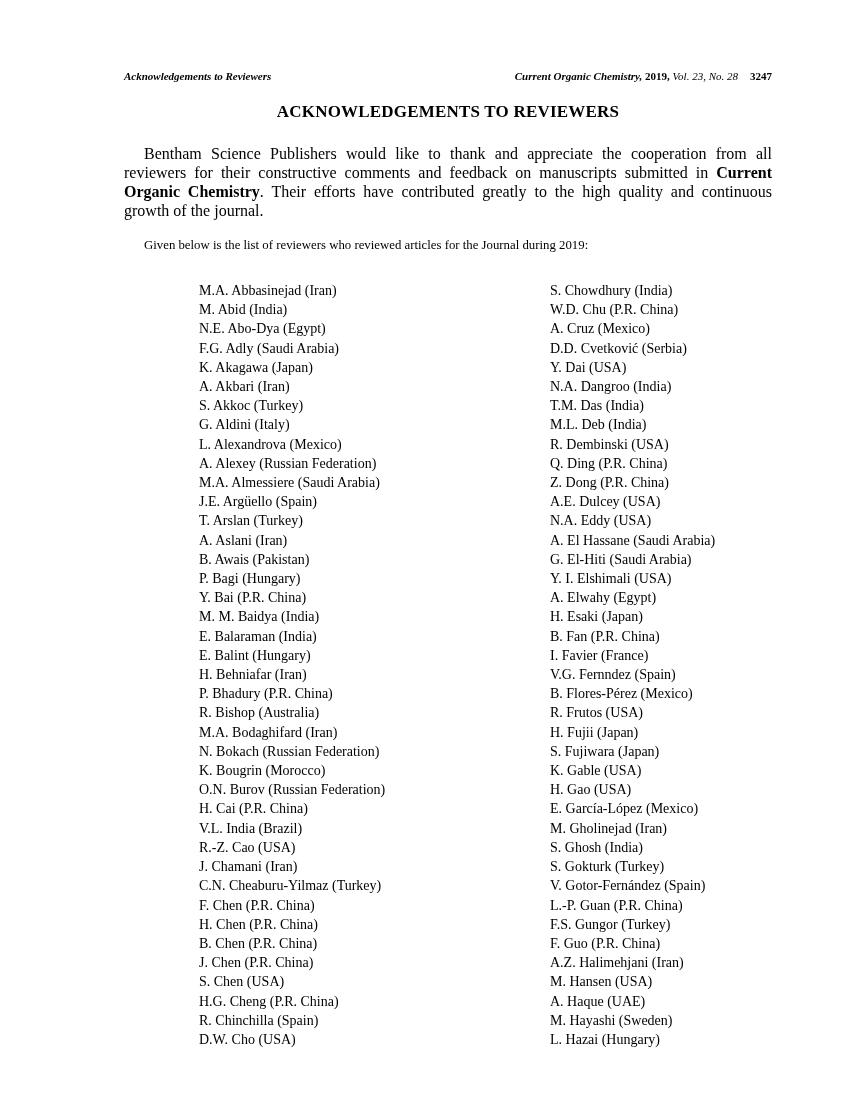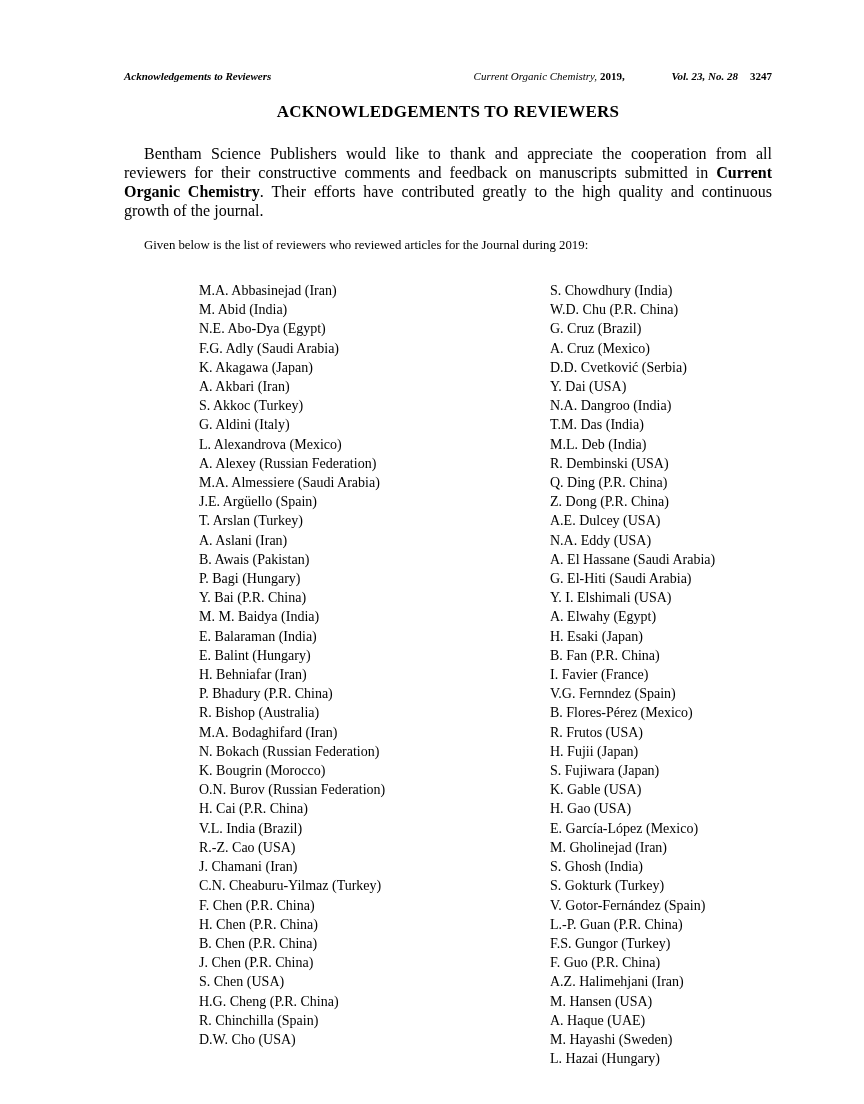--- a/index.html
+++ b/index.html
@@ -31,23 +31,23 @@
     font-size: 11px;
     line-height: 13px;
   }
   .rh-left {
     font-weight: bold;
     font-style: italic;
   }
   .rh-right {
     white-space: nowrap;
   }
-  .rh-journal { font-weight: normal; font-style: italic; text-align: center; }
+  .rh-journal { font-weight: bold; font-style: italic; text-align: center; }
   .rh-year   { font-weight: bold; }
-  .rh-vol    { font-weight: bold; font-style: italic; margin-left: 44px; }
+  .rh-vol    { font-weight: normal; font-style: italic; }
   .rh-page   { font-weight: bold; margin-left: 12px; }
 
   .page-title {
     margin-top: 19px;
     text-align: center;
     font-weight: bold;
     font-size: 17px;
     line-height: 20px;
     letter-spacing: 0.2px;
   }
@@ -145,21 +145,20 @@
         <div class="name-row">B. Chen (P.R. China)</div>
         <div class="name-row">J. Chen (P.R. China)</div>
         <div class="name-row">S. Chen (USA)</div>
         <div class="name-row">H.G. Cheng (P.R. China)</div>
         <div class="name-row">R. Chinchilla (Spain)</div>
         <div class="name-row">D.W. Cho (USA)</div>
       </div>
     <div class="reviewer-col right">
         <div class="name-row">S. Chowdhury (India)</div>
         <div class="name-row">W.D. Chu (P.R. China)</div>
-        <div class="name-row">G. Cruz (Brazil)</div>
         <div class="name-row">A. Cruz (Mexico)</div>
         <div class="name-row">D.D. Cvetković (Serbia)</div>
         <div class="name-row">Y. Dai (USA)</div>
         <div class="name-row">N.A. Dangroo (India)</div>
         <div class="name-row">T.M. Das (India)</div>
         <div class="name-row">M.L. Deb (India)</div>
         <div class="name-row">R. Dembinski (USA)</div>
         <div class="name-row">Q. Ding (P.R. China)</div>
         <div class="name-row">Z. Dong (P.R. China)</div>
         <div class="name-row">A.E. Dulcey (USA)</div>

